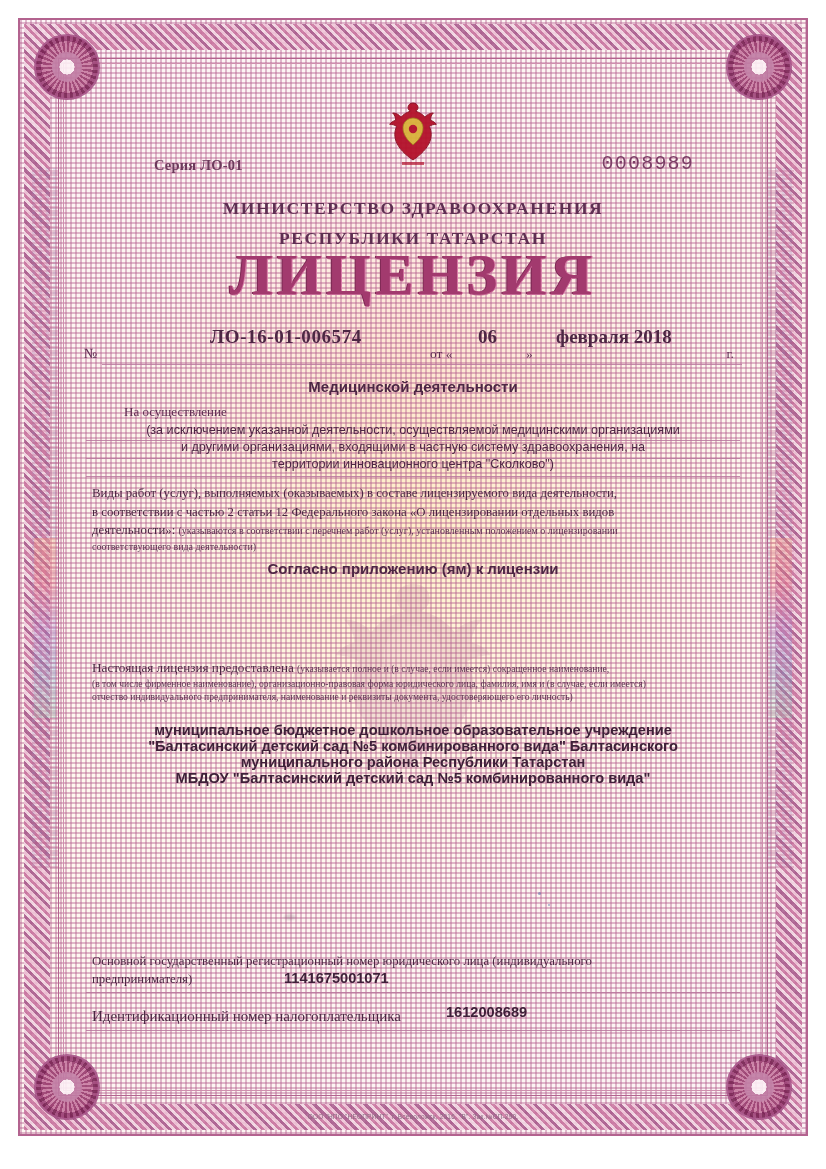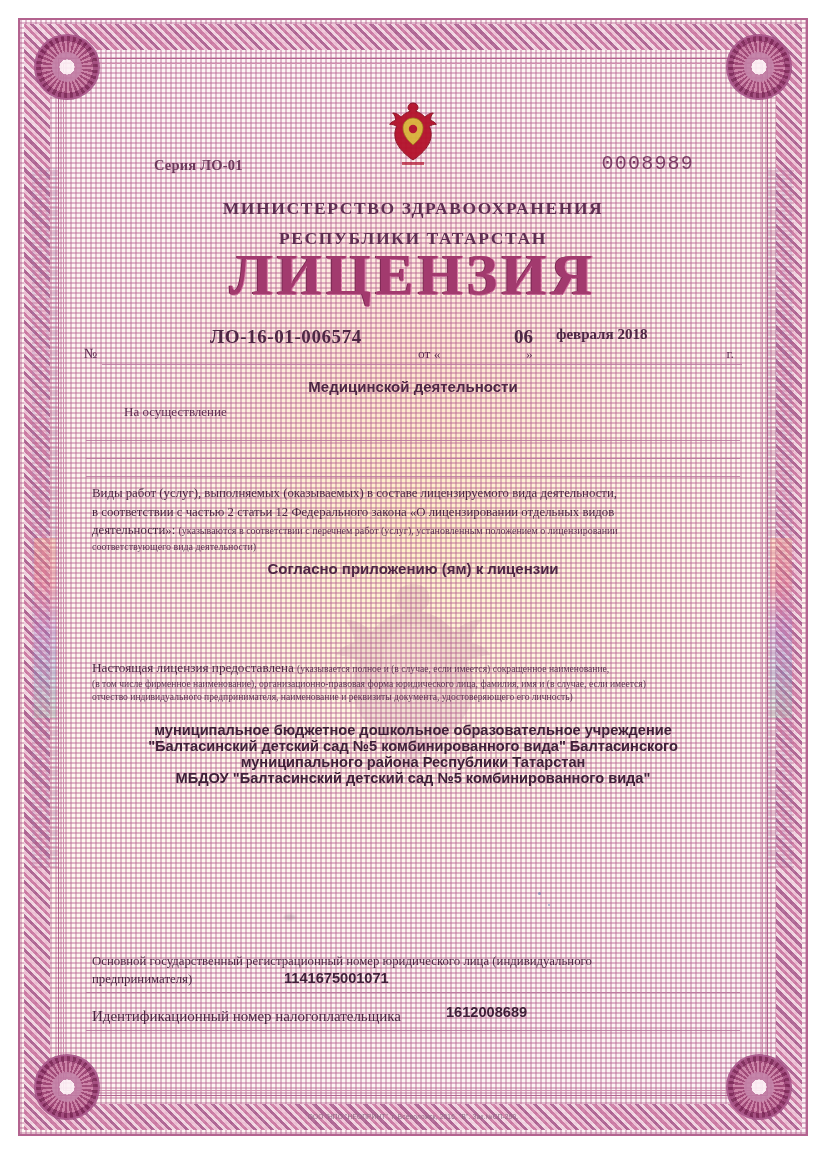--- a/index.html
+++ b/index.html
@@ -232,42 +232,41 @@
   .numline .licnum {
     position: absolute;
     left: 132px; top: 0;
     font-size: 19px;
     font-weight: bold;
     color: #4d2744;
     letter-spacing: 0.6px;
   }
   .numline .lbl-ot {
     position: absolute;
-    left: 340px; top: 20px;
+    left: 352px; top: 20px;
     font-size: 13.5px;
     color: #5e2f52;
   }
   .numline .day {
     position: absolute;
     left: 400px; top: 0;
     font-size: 19px;
     font-weight: bold;
     color: #4d2744;
-    margin-left: 36px;
   }
   .numline .quote2 {
     position: absolute;
     left: 448px; top: 20px;
     font-size: 13.5px;
     color: #5e2f52;
   }
   .numline .monthyear {
     position: absolute;
     left: 478px; top: 0;
-    font-size: 15px;
+    font-size: 19px;
     font-weight: bold;
     color: #4d2744;
   }
   .numline .lbl-g {
     position: absolute;
     right: 14px; top: 20px;
     font-size: 13.5px;
     color: #5e2f52;
   }
   .rule {
@@ -490,20 +489,25 @@
         <span class="quote2">»</span>
         <span class="monthyear">февраля 2018</span>
         <span class="lbl-g">г.</span>
         <div class="rule" style="left:24px; right:6px; top:38px;"></div>
       </div>
 
       <div class="activity-title">Медицинской деятельности</div>
 
       <div class="na-osu">На осуществление</div>
 
+      <div class="exclusion">
+        <div>(за исключением указанной деятельности, осуществляемой медицинскими организациями</div>
+        <div>и другими организациями, входящими в частную систему здравоохранения, на</div>
+        <div>территории инновационного центра "Сколково")</div>
+      </div>
 
       <div class="rule rule-a"></div>
       <div class="rule rule-b"></div>
       <div class="rule rule-c"></div>
 
       <div class="works-block">
         <div>Виды работ (услуг), выполняемых (оказываемых) в составе лицензируемого вида деятельности,</div>
         <div>в соответствии с частью 2 статьи 12 Федерального закона «О лицензировании отдельных видов</div>
         <div>
           <span>деятельности»:</span>

